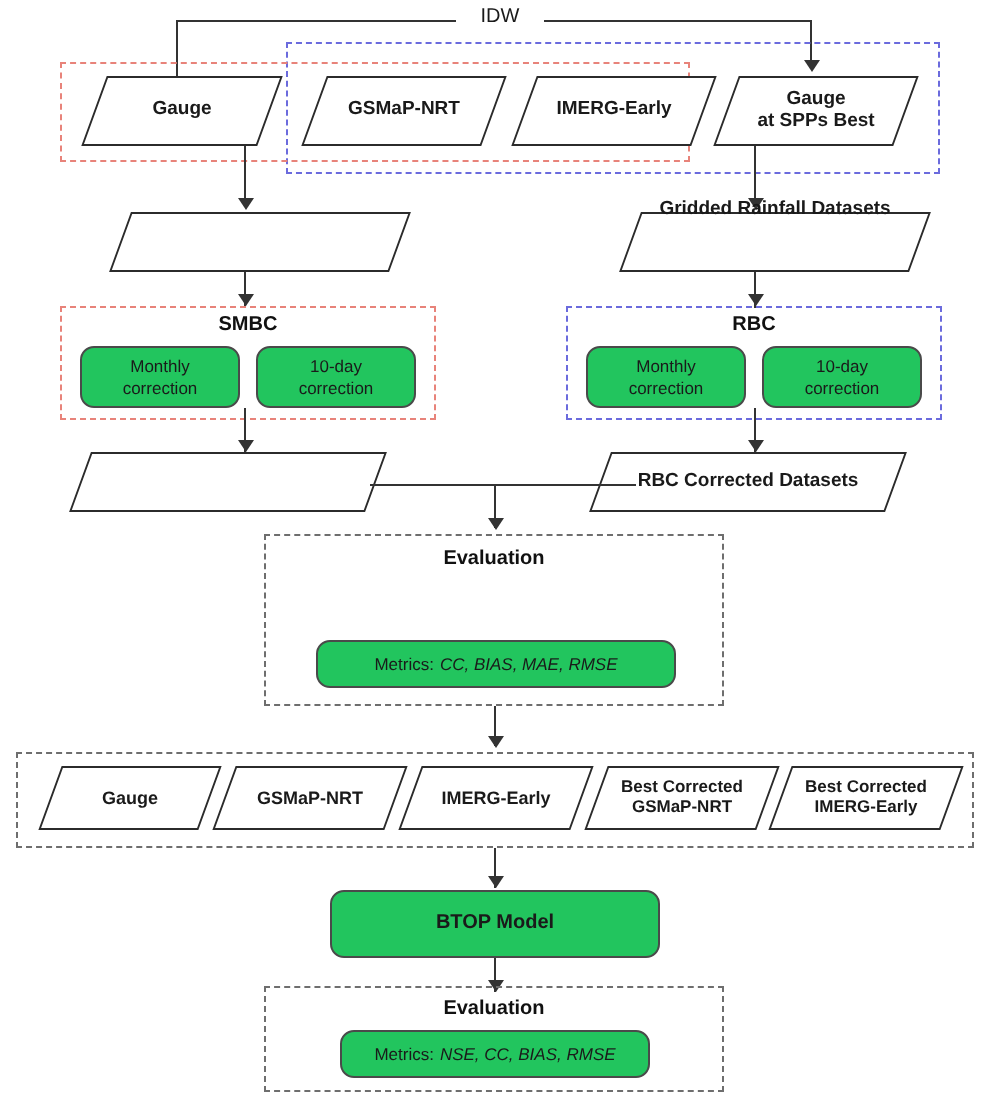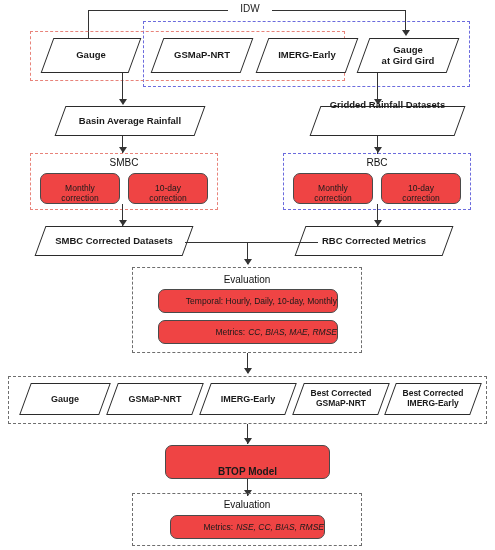--- a/index.html
+++ b/index.html
@@ -23,42 +23,42 @@
     text-align:center;
     color:#1a1a1a;
     line-height:1.15;
     pointer-events:none;
     box-sizing:border-box;
     font-weight:bold;
   }
 
   .rrect{
     position:absolute;
-    background:#ef4444;
+    background:#22c55e;
     border:1.1px solid #4a4a4a;
     border-radius:7px;
-    display:flex;align-items:center;justify-content:flex-end;
+    display:flex;align-items:center;justify-content:center;
     text-align:center;
     color:#1a1a1a;
     line-height:1.2;
     box-sizing:border-box;
   }
 
   .dashgroup{
     position:absolute;
     background:transparent;
     box-sizing:border-box;
   }
   .dash-red{border:1.1px dashed #e8837a;}
   .dash-blue{border:1.1px dashed #6b6bdd;}
   .dash-gray{border:1.1px dashed #6e6e6e;}
 
   .grouptitle{
     position:absolute;
-    font-weight:normal;
+    font-weight:bold;
     color:#111;
     text-align:center;
     width:100%;
     left:0;
   }
 
   
   .vline{position:absolute;background:#333;width:1.3px;}
   .hline{position:absolute;background:#333;height:1.3px;}
   .arrow-down{
@@ -98,31 +98,30 @@
 
   <div class="para" style="left:157px;top:38px;width:90px;height:35px;"></div>
   <div class="para-label" style="left:157px;top:38px;width:90px;height:35px;font-size:9.5px;">GSMaP-NRT</div>
 
   <div class="para" style="left:262px;top:38px;width:90px;height:35px;"></div>
   <div class="para-label" style="left:262px;top:38px;width:90px;height:35px;font-size:9.5px;">IMERG-Early</div>
 
   <div class="para" style="left:363px;top:38px;width:90px;height:35px;"></div>
   <div class="para-label" style="left:363px;top:38px;width:90px;height:35px;font-size:9.5px;flex-direction:column;">
     <span>Gauge</span>
-    <span>at Gird Gird</span>
+    <span>at SPPs Best</span>
   </div>
 
   <div class="vline" style="left:122px;top:73px;height:29px;"></div>
   <div class="arrow-down" style="left:118.5px;top:99px;"></div>
 
   <div class="vline" style="left:377px;top:73px;height:29px;"></div>
   <div class="arrow-down" style="left:373.5px;top:99px;"></div>
 
   <div class="para" style="left:60px;top:106px;width:140px;height:30px;"></div>
-  <div class="para-label" style="left:60px;top:106px;width:140px;height:30px;font-size:9.5px;">Basin Average Rainfall</div>
 
   <div class="para" style="left:315px;top:106px;width:145px;height:30px;"></div>
   <div class="para-label" style="left:315px;top:98px;width:145px;height:14px;font-size:9.5px;">Gridded Rainfall Datasets</div>
 
   <div class="vline" style="left:122px;top:136px;height:18px;"></div>
   <div class="arrow-down" style="left:118.5px;top:147px;"></div>
 
   <div class="vline" style="left:377px;top:136px;height:18px;"></div>
   <div class="arrow-down" style="left:373.5px;top:147px;"></div>
 
@@ -150,34 +149,30 @@
     <span>correction</span>
   </div>
 
   <div class="vline" style="left:122px;top:204px;height:22px;"></div>
   <div class="arrow-down" style="left:118.5px;top:220px;"></div>
 
   <div class="vline" style="left:377px;top:204px;height:22px;"></div>
   <div class="arrow-down" style="left:373.5px;top:220px;"></div>
 
   <div class="para" style="left:40px;top:226px;width:148px;height:30px;"></div>
-  <div class="para-label" style="left:40px;top:226px;width:148px;height:30px;font-size:9.5px;">SMBC Corrected Datasets</div>
 
   <div class="para" style="left:300px;top:226px;width:148px;height:30px;"></div>
-  <div class="para-label" style="left:300px;top:226px;width:148px;height:30px;font-size:9.5px;">RBC Corrected Metrics</div>
+  <div class="para-label" style="left:300px;top:226px;width:148px;height:30px;font-size:9.5px;">RBC Corrected Datasets</div>
 
   <div class="hline" style="left:185px;top:242px;width:133px;"></div>
   <div class="vline" style="left:247px;top:242px;height:22px;"></div>
   <div class="arrow-down" style="left:243.5px;top:259px;"></div>
 
   <div class="dashgroup dash-gray" style="left:132px;top:267px;width:230px;height:86px;">
     <div class="grouptitle" style="top:6px;font-size:10px;">Evaluation</div>
-  </div>
-  <div class="rrect" style="left:158px;top:289px;width:180px;height:24px;font-size:8.5px;">
-    <span>Temporal: Hourly, Daily, 10-day, Monthly</span>
   </div>
   <div class="rrect" style="left:158px;top:320px;width:180px;height:24px;font-size:8.5px;">
     <span>Metrics:</span>
     <span style="width:3px;"></span>
     <span class="ital">CC, BIAS, MAE, RMSE</span>
   </div>
 
   <div class="vline" style="left:247px;top:353px;height:20px;"></div>
   <div class="arrow-down" style="left:243.5px;top:368px;"></div>
 

